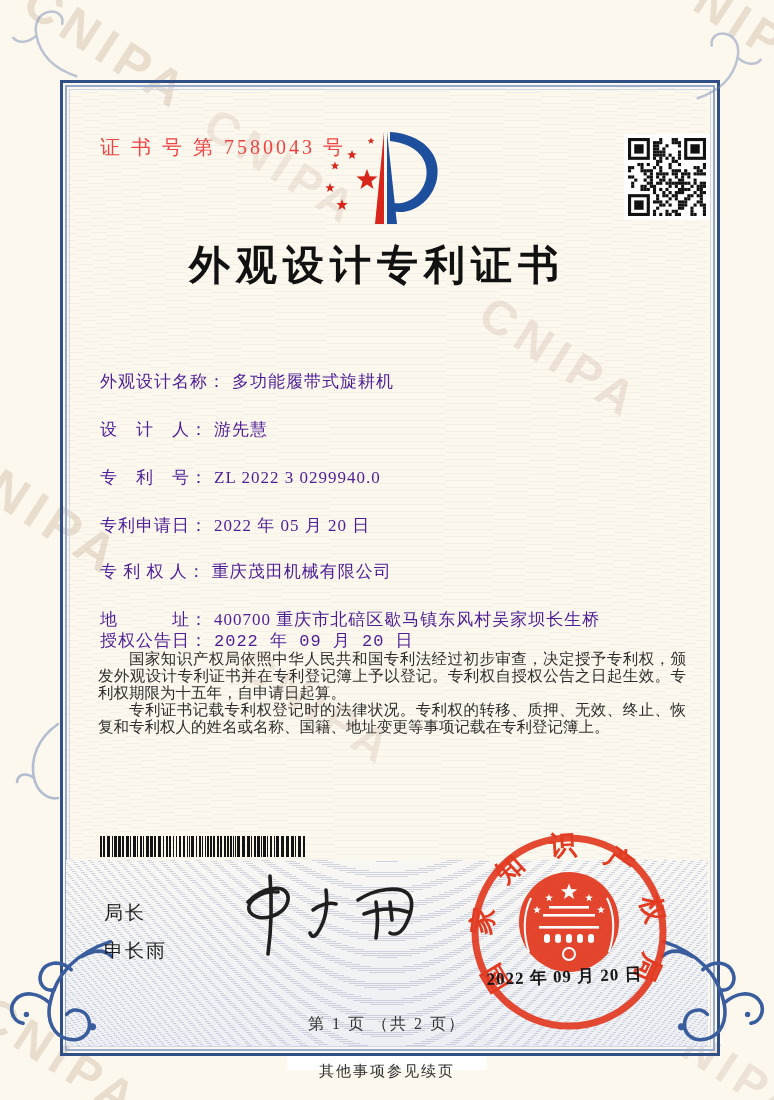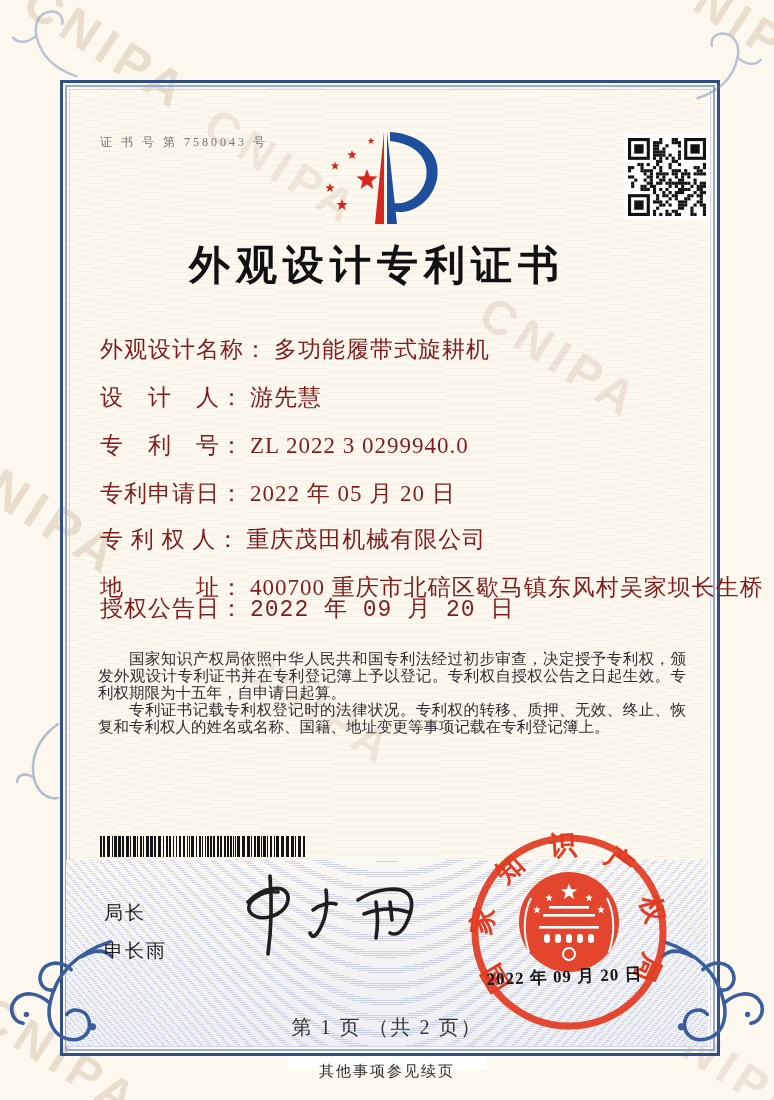--- a/index.html
+++ b/index.html
@@ -32,29 +32,29 @@
     background:
       repeating-radial-gradient(ellipse 1500px 640px at 50% 235%,
         rgba(148,156,184,0.38) 0px, rgba(148,156,184,0.38) 1px,
         rgba(0,0,0,0) 1px, rgba(0,0,0,0) 5px),
       linear-gradient(#f8f7f4,#edeff4);}
   .texture{position:absolute;left:66px;top:86px;width:642px;height:774px;
     background:repeating-radial-gradient(ellipse 1800px 900px at 50% 320%,
       rgba(160,160,170,0.10) 0px, rgba(160,160,170,0.10) 1px,
       rgba(0,0,0,0) 1px, rgba(0,0,0,0) 7px);}
   
-  .certno{position:absolute;left:100px;top:134px;font-size:12px;color:#737373;
+  .certno{position:absolute;left:100px;top:134px;font-size:20px;color:#ef4444;
     letter-spacing:3px;}
   .logo{position:absolute;left:318px;top:124px;}
   .qr{position:absolute;left:624px;top:134px;background:#fff;padding:4px;}
   .title{position:absolute;left:0;top:238px;width:754px;text-align:center;
     font-size:41px;font-weight:700;color:#111;letter-spacing:6px;}
   
-  .field{position:absolute;left:100px;font-size:23px;color:#7f1d1d;
-    letter-spacing:1px;white-space:nowrap;}
+  .field{position:absolute;left:100px;font-size:17px;color:#4c1d95;
+    letter-spacing:1px;white-space:nowrap;margin-top:36px;}
   .field .lb{margin-right:6px;}
   .f0{top:334px;}.f1{top:382px;}.f2{top:430px;}.f3{top:478px;}
   .f4{top:524px;}.f5{top:572px;}.f6{top:593px;font-family:Liberation Mono, monospace;}
   .gaz{position:absolute;left:398px;top:618px;font-size:17px;color:#2c2c2c;
     letter-spacing:1px;white-space:nowrap;}
   
   .paras{position:absolute;left:98px;top:650px;width:588px;font-size:15.5px;
     line-height:17px;color:#2e2e2e;text-align:justify;}
   .paras p{margin:0;text-indent:2em;}
   
@@ -62,21 +62,21 @@
   
   .signer{position:absolute;left:104px;top:900px;
     font-family:"Liberation Sans","DejaVu Sans",sans-serif;
     font-size:19px;color:#1c1c1c;letter-spacing:2px;}
   .signer div{margin-bottom:12px;}
   .sig{position:absolute;left:218px;top:862px;}
   
   .seal{position:absolute;left:459px;top:822px;}
   
   .pageinfo{position:absolute;left:0;top:1014px;width:774px;text-align:center;
-    font-size:20px;color:#333;letter-spacing:2px;}
+    font-size:16px;color:#333;letter-spacing:2px;}
   .contnote{position:absolute;left:287px;top:1056px;width:200px;height:14px;
     background:#ffffff;text-align:center;line-height:30px;font-size:15px;
     color:#2e2e2e;letter-spacing:2px;}
   .flr{position:absolute;pointer-events:none;}
 </style>
 </head>
 <body>
 
 <div class="page">
 

